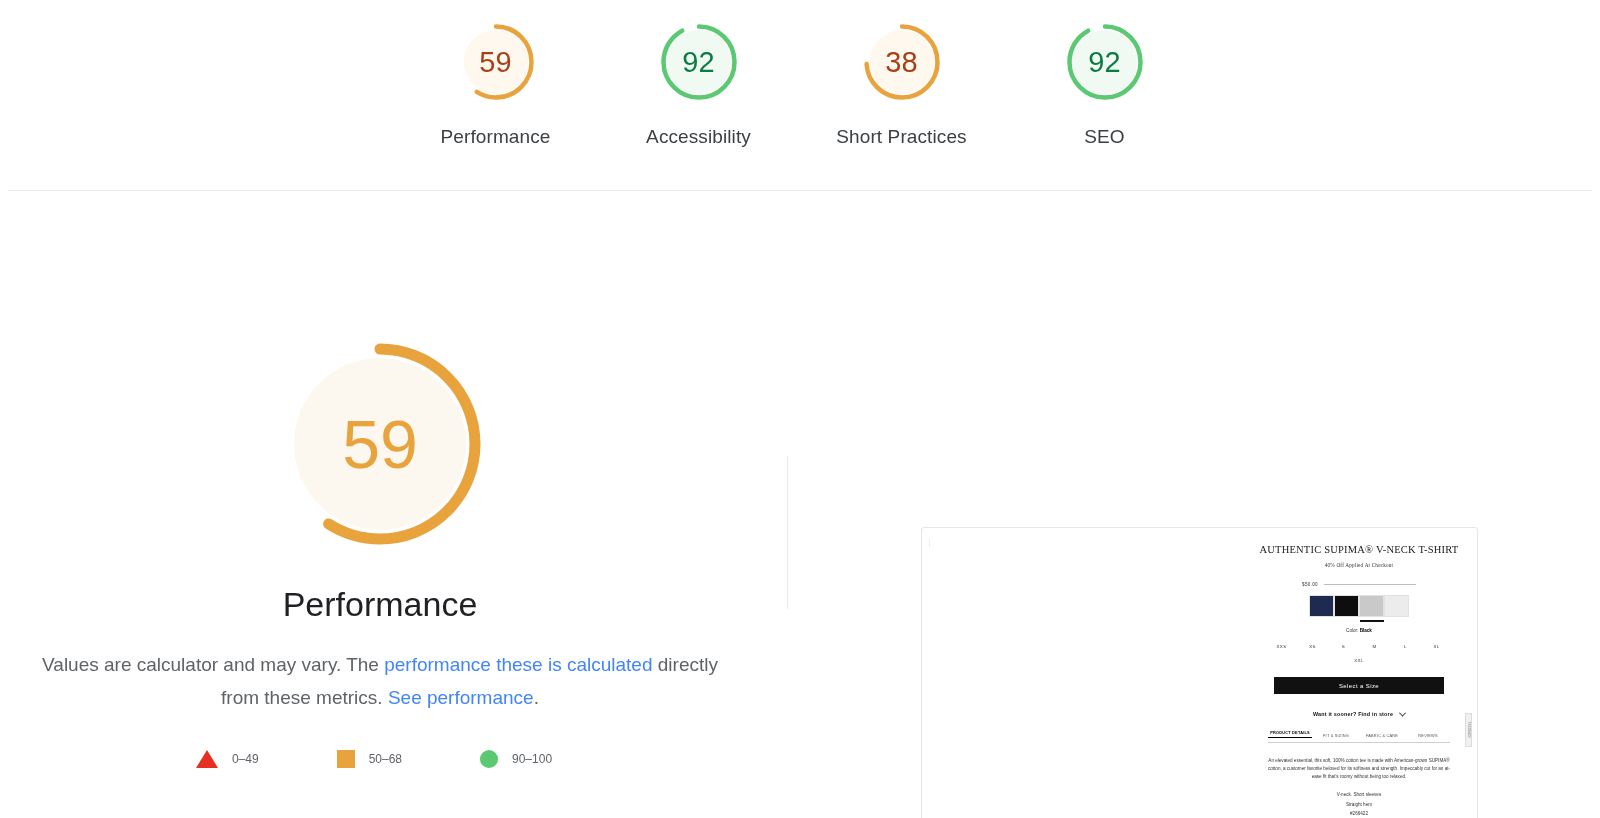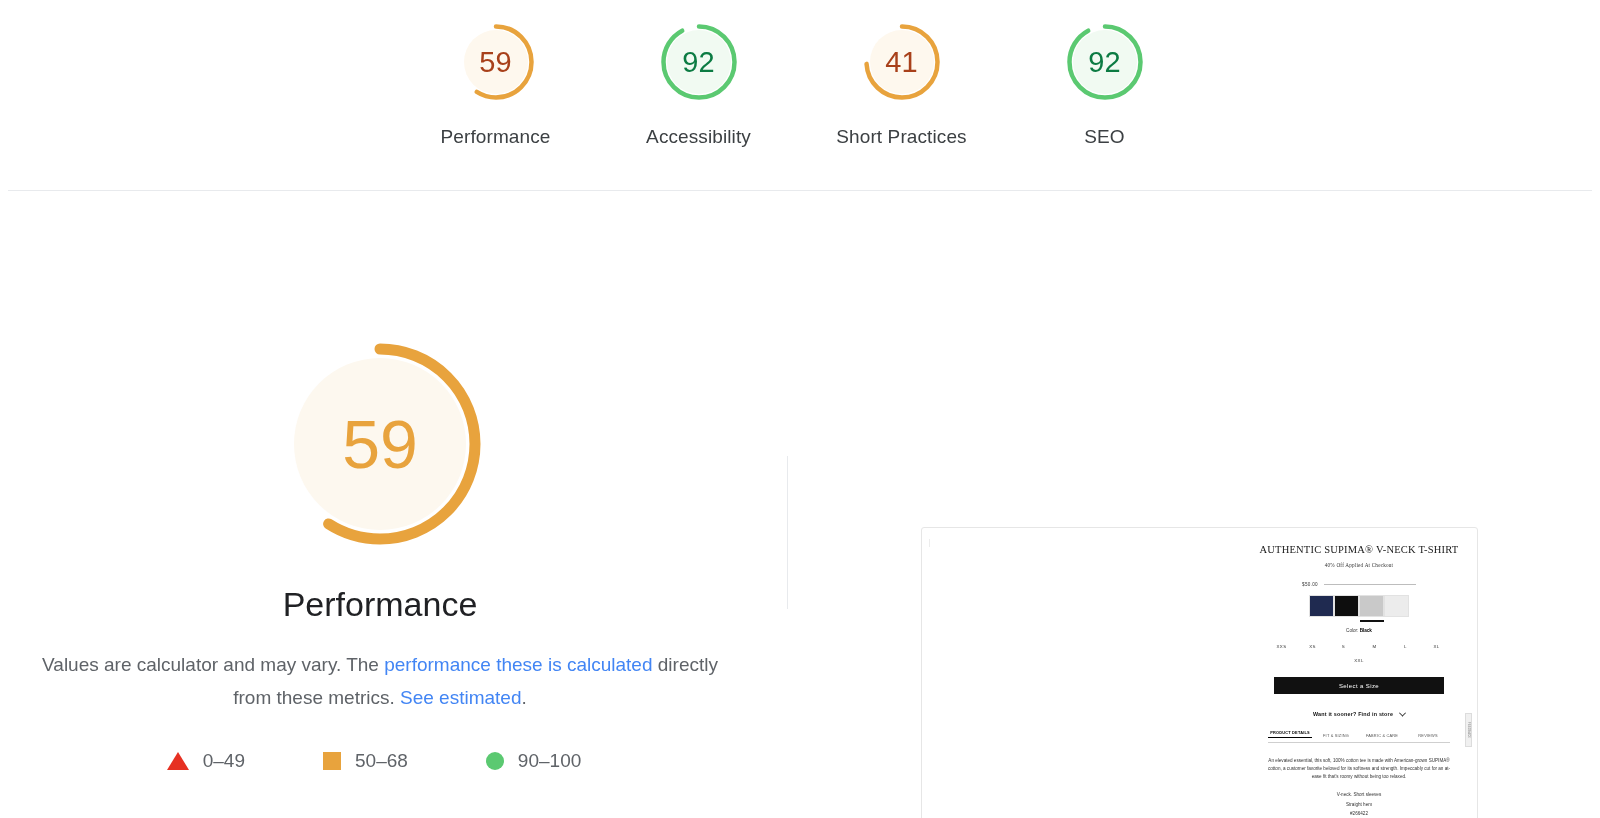--- a/index.html
+++ b/index.html
@@ -130,21 +130,21 @@
 
   .legend {
     margin-top: 36px;
     display: flex;
     align-items: center;
     gap: 0px;
   }
   .legend-item {
     display: flex;
     align-items: center;
-    font-size: 19px;
+    font-size: 12px;
     color: #5f6368;
     margin-right: 78px;
   }
   .legend-item:last-child { margin-right: 12px; }
   .legend-swatch { margin-right: 14px; display: block; }
   .sw-tri {
     width: 0; height: 0;
     border-left: 11px solid transparent;
     border-right: 11px solid transparent;
     border-bottom: 18px solid #e63022;
@@ -375,21 +375,21 @@
       </div>
       <div class="summary-label">Accessibility</div>
     </div>
 
     <div class="summary-gauge">
       <div class="mini-ring">
         <svg viewBox="0 0 84 84">
           <circle cx="42" cy="42" r="32" fill="#fef8ee"></circle>
           <circle cx="42" cy="42" r="35.5" fill="none" stroke="#e8a33d" stroke-width="4.5" stroke-linecap="round" stroke-dasharray="165.1 57.9" transform="rotate(-90 42 42)"></circle>
         </svg>
-        <div class="mini-num" style="color:#a8401a">41</div>
+        <div class="mini-num" style="color:#a8401a">38</div>
       </div>
       <div class="summary-label">Short Practices</div>
     </div>
 
     <div class="summary-gauge">
       <div class="mini-ring">
         <svg viewBox="0 0 84 84">
           <circle cx="42" cy="42" r="32" fill="#f1faf2"></circle>
           <circle cx="42" cy="42" r="35.5" fill="none" stroke="#5bc971" stroke-width="4.5" stroke-linecap="round" stroke-dasharray="205.2 17.8" transform="rotate(-90 42 42)"></circle>
         </svg>
@@ -412,21 +412,21 @@
       <svg viewBox="0 0 218 218">
         <circle cx="109" cy="109" r="86" fill="#fdf8ef"></circle>
         <circle cx="109" cy="109" r="95" fill="none" stroke="#e8a33d" stroke-width="11" stroke-linecap="round" stroke-dasharray="352.2 244.5" transform="rotate(-90 109 109)"></circle>
       </svg>
       <div class="big-num">59</div>
     </div>
 
     <div class="cat-title">Performance</div>
 
     <div class="cat-desc">
-      <span>Values are calculator and may vary. The </span><a href="#">performance these is calculated</a><span> directly from these metrics. </span><a href="#">See estimated</a><span>.</span>
+      <span>Values are calculator and may vary. The </span><a href="#">performance these is calculated</a><span> directly from these metrics. </span><a href="#">See performance</a><span>.</span>
     </div>
 
     <div class="legend">
       <div class="legend-item">
         <span class="legend-swatch sw-tri"></span>
         <span>0–49</span>
       </div>
       <div class="legend-item">
         <span class="legend-swatch sw-sq"></span>
         <span>50–68</span>

